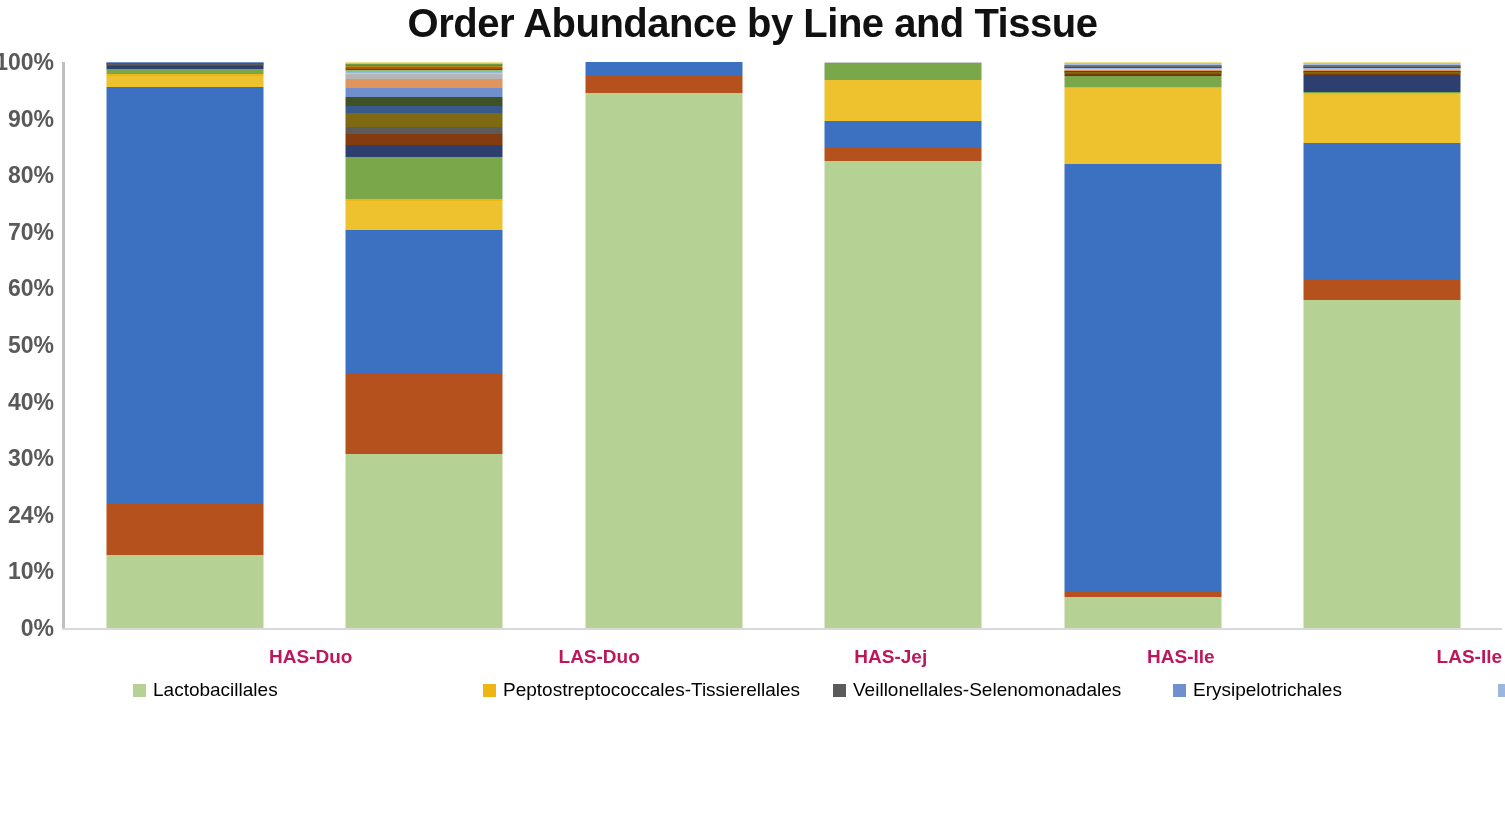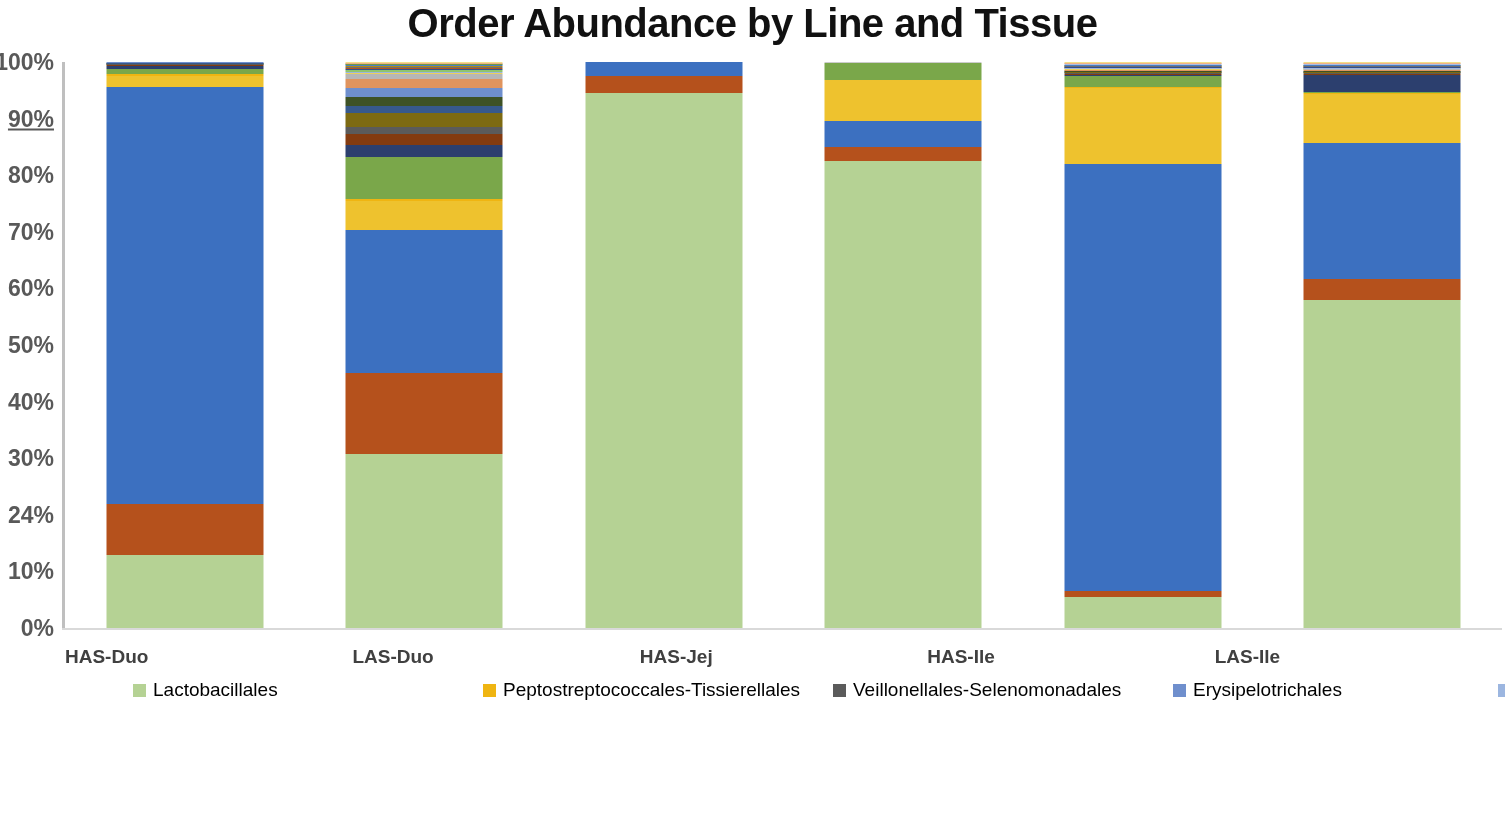--- a/index.html
+++ b/index.html
@@ -109,24 +109,24 @@
     position: absolute;
     left: 65px;
     top: 596px;
     width: 1437px;
     height: 34px;
     display: flex;
     flex-direction: row;
   }
   .x-label-slot {
     flex: 1 1 0;
-    text-align: left;
+    text-align: right;
     font-size: 19px;
     font-weight: bold;
-    color: #404040;
+    color: #be185d;
     line-height: 26px;
     font-family: "Liberation Sans", sans-serif;
     white-space: nowrap;
   }
   
   #legend {
     position: absolute;
     left: 0;
     top: 680px;
     width: 1505px;
@@ -161,21 +161,21 @@
 </head>
 <body>
 
 <div id="root">
 
   <div id="chart-title">Order Abundance by Line and Tissue</div>
 
   <div id="plot-wrap">
     <div id="y-axis">
         <div class="y-tick" style="top: 0px;">100%</div>
-        <div class="y-tick" style="top: 56.6px; text-decoration: underline;">90%</div>
+        <div class="y-tick" style="top: 56.6px;">90%</div>
         <div class="y-tick" style="top: 113.2px;">80%</div>
         <div class="y-tick" style="top: 169.8px;">70%</div>
         <div class="y-tick" style="top: 226.4px;">60%</div>
         <div class="y-tick" style="top: 283px;">50%</div>
         <div class="y-tick" style="top: 339.6px;">40%</div>
         <div class="y-tick" style="top: 396.2px;">30%</div>
         <div class="y-tick" style="top: 452.8px;">24%</div>
         <div class="y-tick" style="top: 509.4px;">10%</div>
         <div class="y-tick" style="top: 566px;">0%</div>
       </div>

